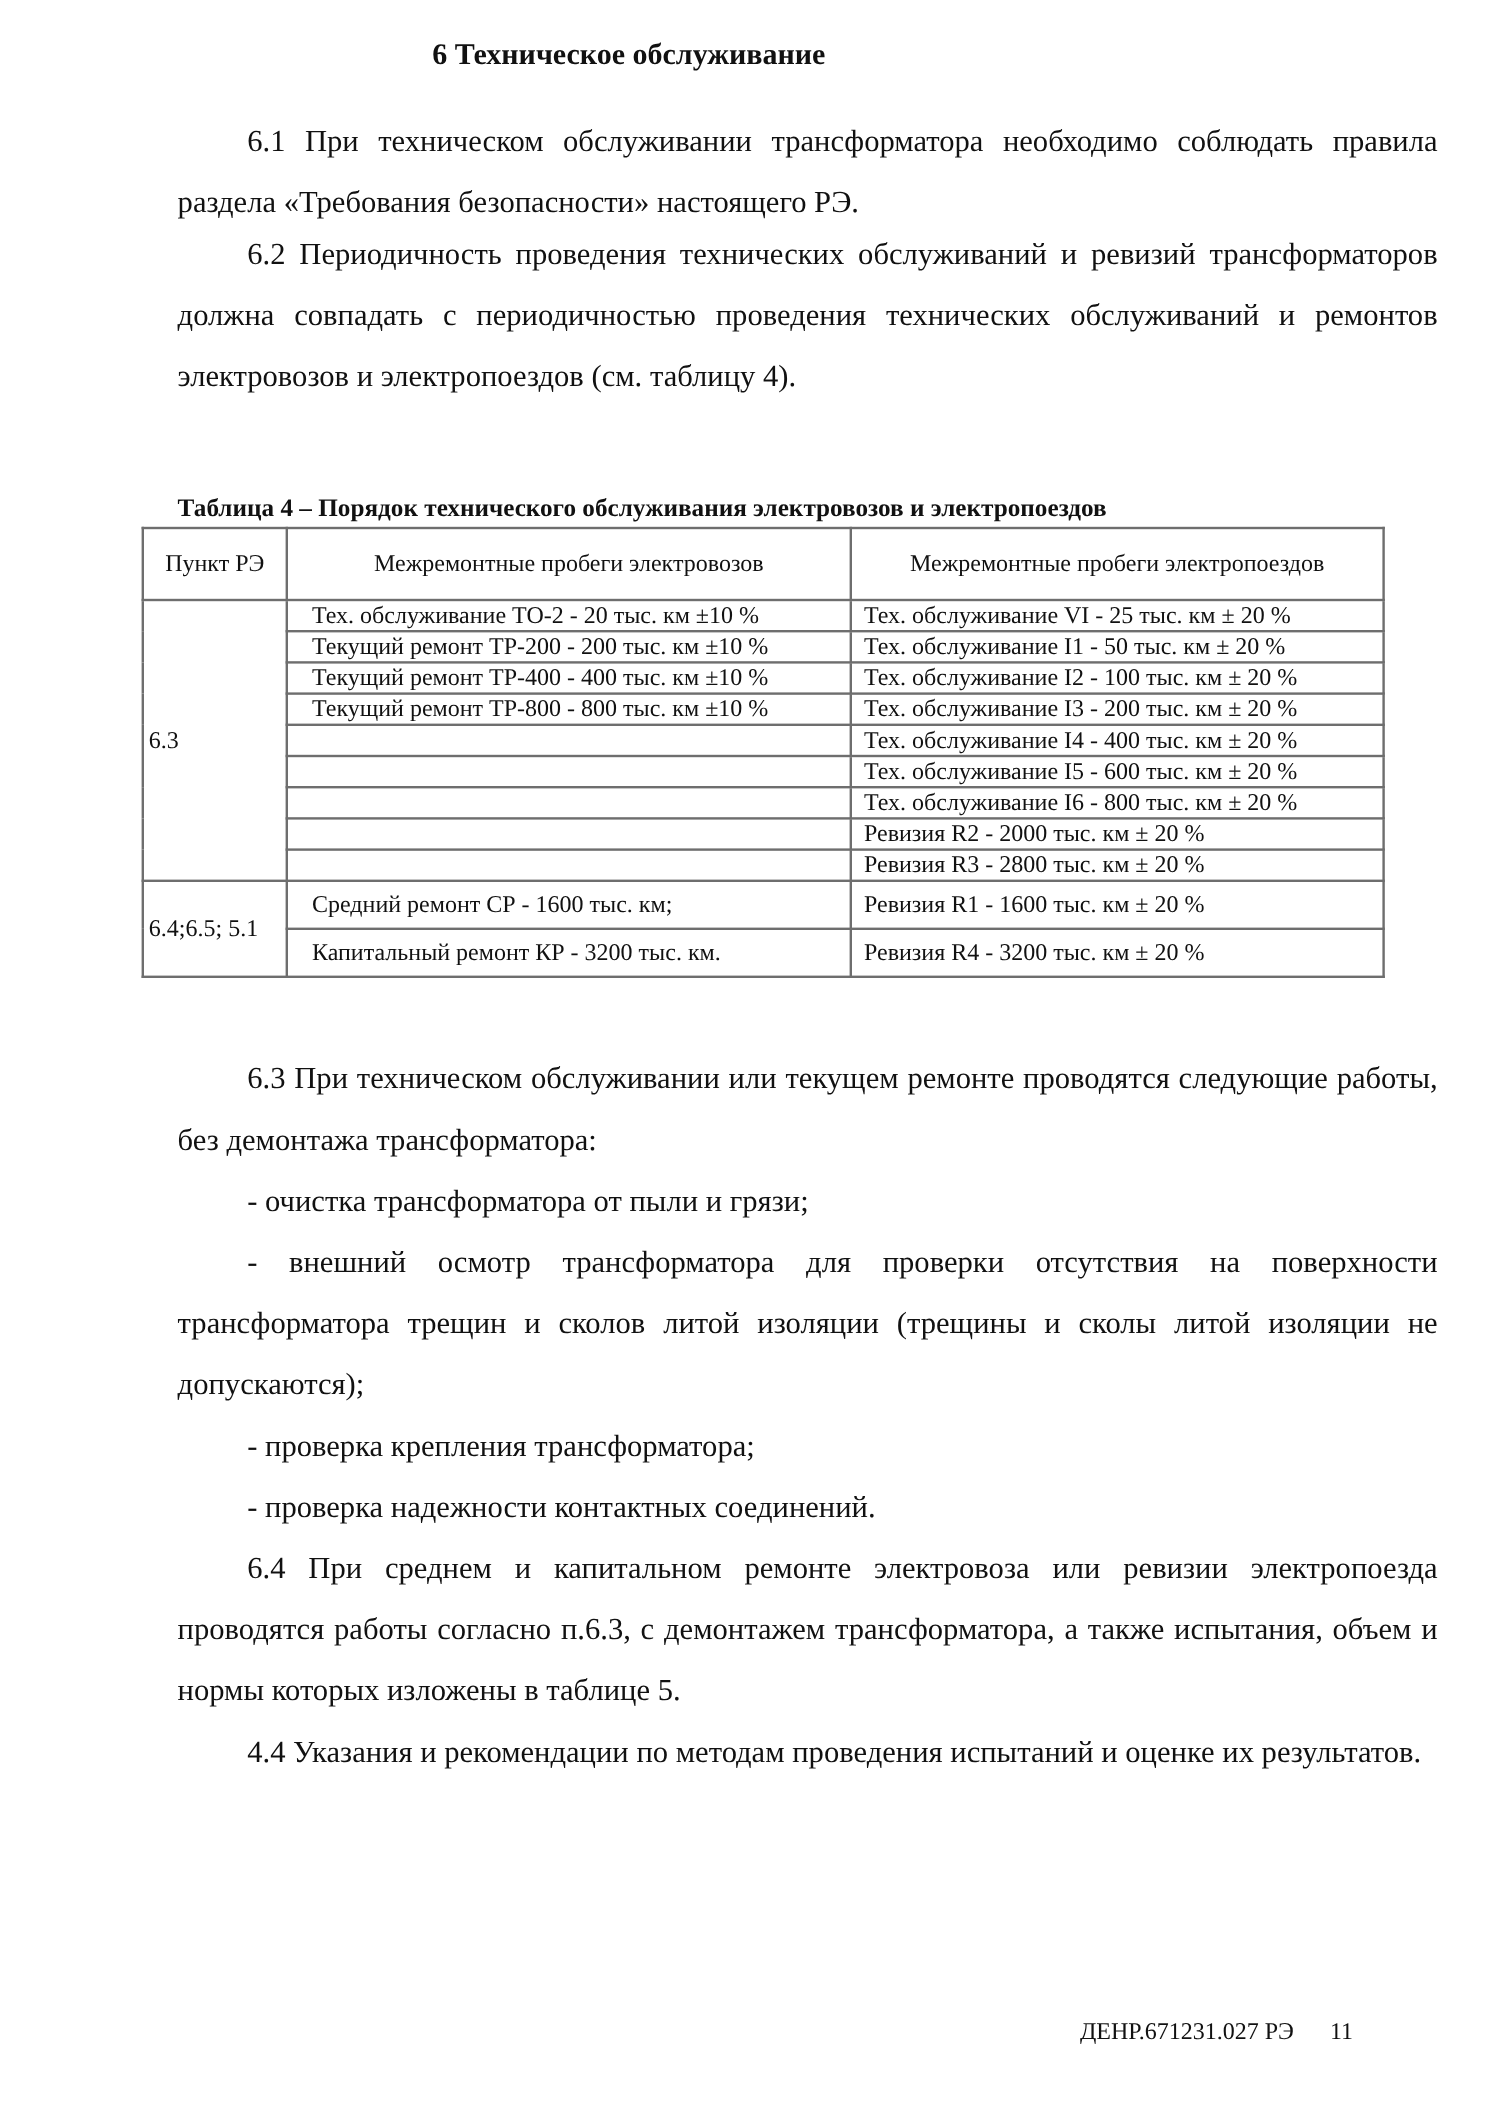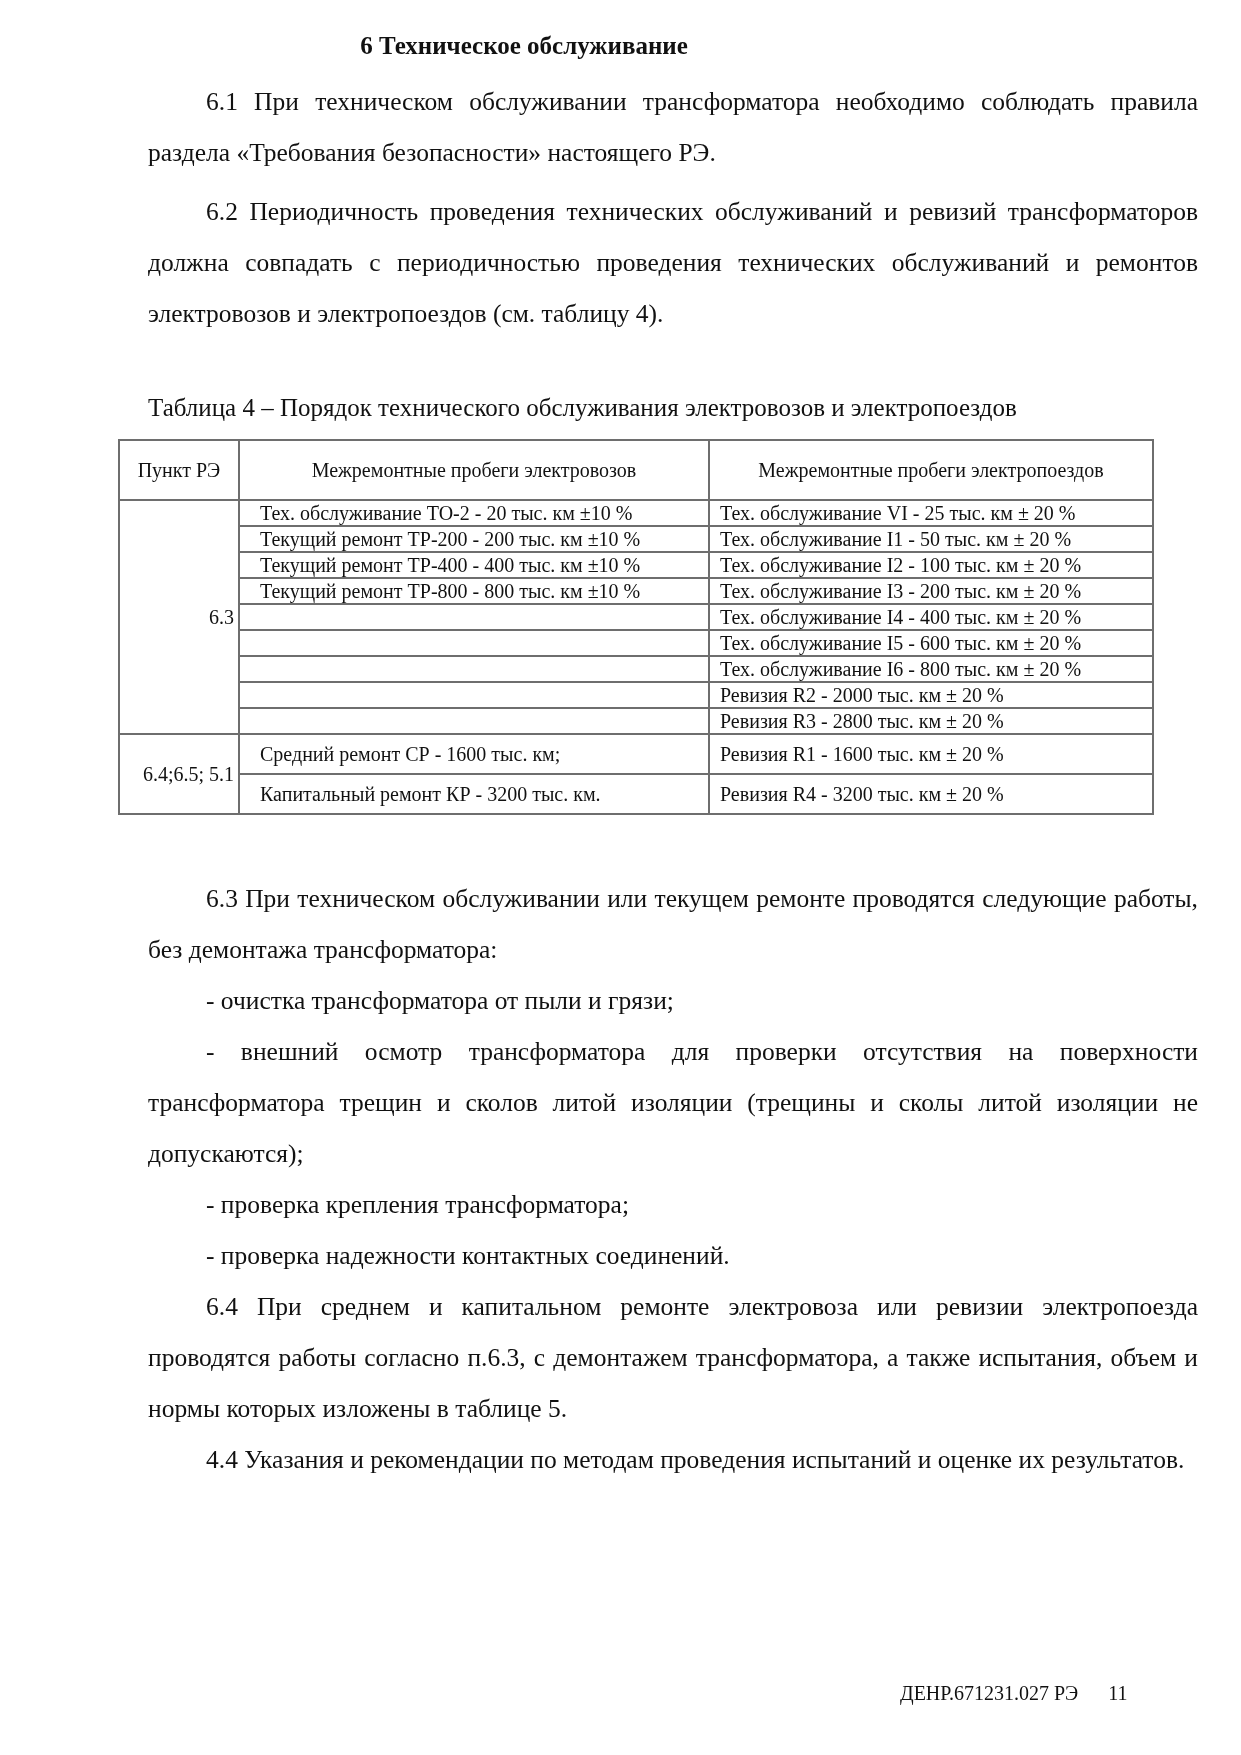--- a/index.html
+++ b/index.html
@@ -12,48 +12,48 @@
     position: absolute; top: 32px; left: 0; width: 1048px;
     text-align: center; font-weight: bold; font-size: 25px;
   }
   .para {
     position: absolute; left: 148px; width: 1050px;
     font-size: 25.5px; line-height: 51px; text-align: justify;
     text-align-last: left;
   }
   .para .indent { display: inline-block; width: 58px; }
   .caption {
-    position: absolute; left: 148px; top: 393px; width: 1050px;
-    font-size: 25px; line-height: 30px; white-space: nowrap;
+    position: absolute; left: 148px; top: 408px; width: 1050px;
+    font-size: 21px; line-height: 30px; white-space: nowrap; font-weight: bold;
   }
   table.maint {
     position: absolute; left: 118px; top: 439px; width: 1036px;
     border-collapse: collapse; font-size: 20px; line-height: 24px;
   }
   table.maint td, table.maint th {
     border: 2px solid #6e6e6e; padding: 0 10px; font-weight: normal;
     white-space: nowrap; vertical-align: middle;
   }
   table.maint th { height: 58px; text-align: center; }
-  table.maint td.code { text-align: right; width: 110px; padding: 0 4px; }
+  table.maint td.code { text-align: left; width: 110px; padding: 0 4px; }
   table.maint td.c2 { width: 438px; padding-left: 20px; }
   table.maint tr.r td { height: 24px; }
   table.maint tr.big td { height: 38px; }
   .footer {
     position: absolute; top: 1682px; left: 900px;
     font-size: 20px; white-space: nowrap;
   }
   .footer .pg { margin-left: 30px; }
 </style>
 </head>
 <body>
 
 <div class="page-title">6 Техническое обслуживание</div>
 
-<div class="para" style="top:76px;"><span class="indent"></span><span>6.1 При техническом обслуживании трансформатора необходимо соблюдать правила раздела «Требования безопасности» настоящего РЭ.</span></div>
+<div class="para" style="top:92px;"><span class="indent"></span><span>6.1 При техническом обслуживании трансформатора необходимо соблюдать правила раздела «Требования безопасности» настоящего РЭ.</span></div>
 <div class="para" style="top:186px;"><span class="indent"></span><span>6.2 Периодичность проведения технических обслуживаний и ревизий трансформаторов должна совпадать с периодичностью проведения технических обслуживаний и ремонтов электровозов и электропоездов (см. таблицу 4).</span></div>
 
 <div class="caption">Таблица 4 – Порядок технического обслуживания электровозов и электропоездов</div>
 
 <table class="maint">
   <tbody>
       <tr>
     <th>Пункт РЭ</th>
     <th>Межремонтные пробеги электровозов</th>
     <th>Межремонтные пробеги электропоездов</th>

